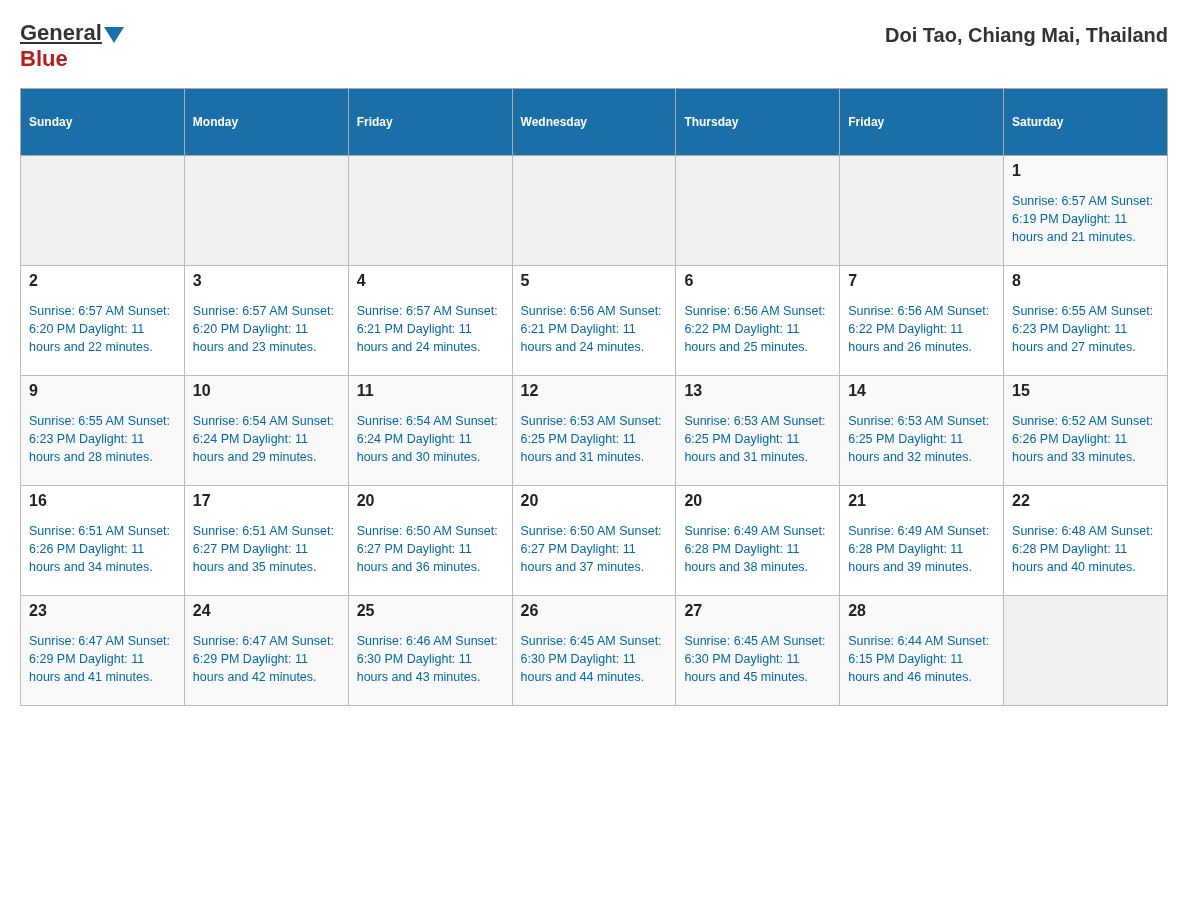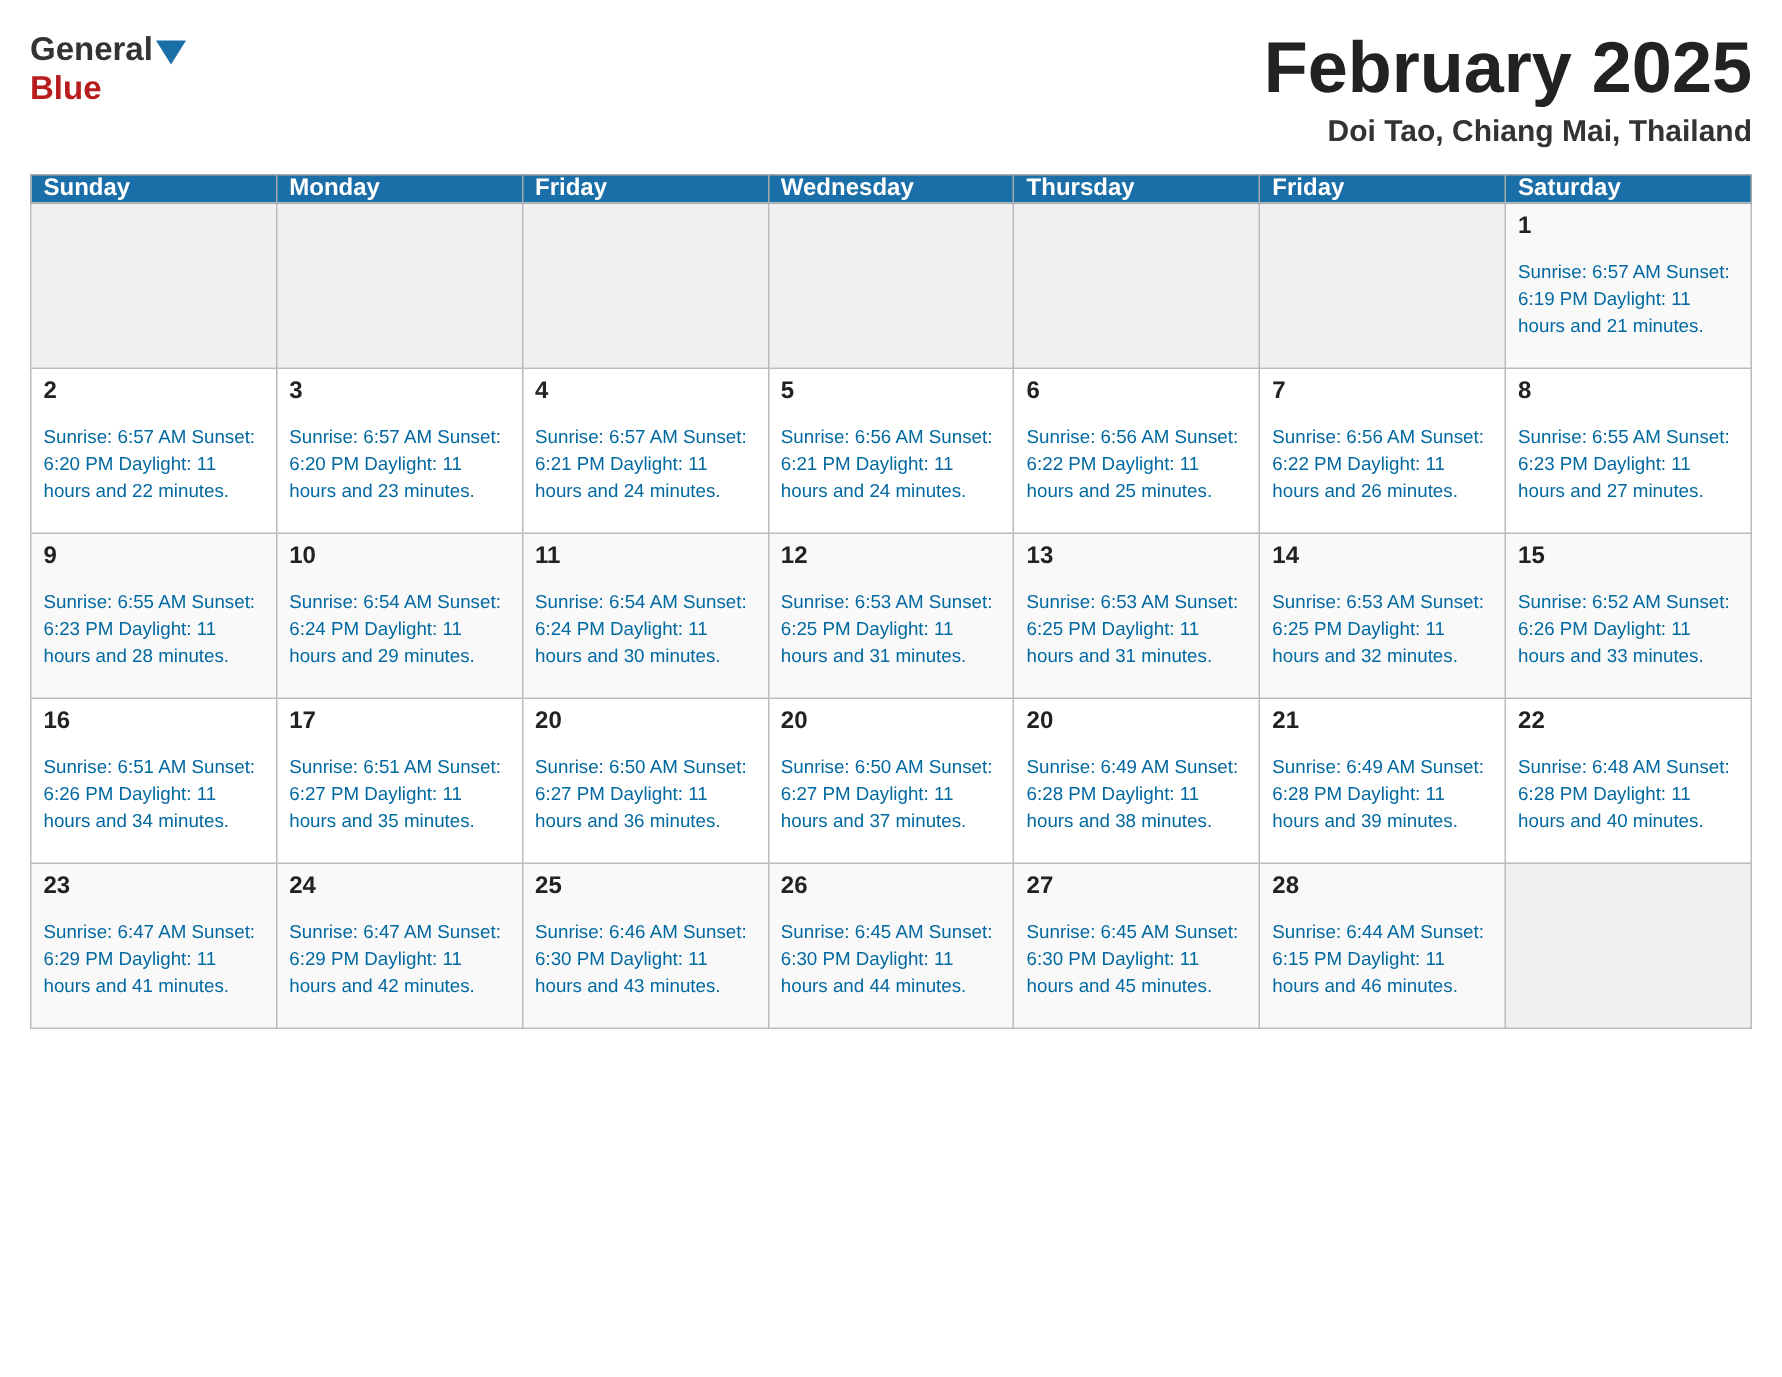--- a/index.html
+++ b/index.html
@@ -20,20 +20,21 @@
       display: flex;
       flex-direction: column;
       align-items: flex-start;
     }
     .logo-text {
       display: flex;
       align-items: flex-end;
       font-size: 22px;
       font-weight: bold;
       color: #333;
+      text-decoration: underline;
     }
     .logo-general { color: #333; }
     .logo-arrow {
       width: 0; height: 0;
       border-left: 10px solid transparent;
       border-right: 10px solid transparent;
       border-top: 16px solid #1a6fa8;
       margin: 0 2px 3px 2px;
       display: inline-block;
     }
@@ -58,23 +59,23 @@
       font-weight: bold;
     }
     .calendar {
       width: 100%;
       border-collapse: collapse;
       border: 1px solid #aaa;
     }
     .calendar th {
       background-color: #1a6fa8;
       color: #fff;
-      font-size: 16px;
-      font-weight: bold;
-      padding: 0 8px;
+      font-size: 12px;
+      font-weight: bold;
+      padding: 26px 8px;
       text-align: left;
       border: 1px solid #aaa;
     }
     .calendar td {
       vertical-align: top;
       border: 1px solid #bbb;
       padding: 6px 8px;
       width: calc(100% / 7);
       height: 110px;
       font-size: 13px;
@@ -109,21 +110,20 @@
 
 <div class="header">
   <div class="logo">
     <div class="logo-text">
       <span class="logo-general">General</span>
       <span class="logo-arrow"></span>
     </div>
     <span class="logo-blue">Blue</span>
   </div>
   <div class="title-block">
-    <div class="month-title">February 2025</div>
     <div class="location">Doi Tao, Chiang Mai, Thailand</div>
   </div>
 </div>
 
 <table class="calendar">
   <thead>
     <tr>
     <th>Sunday</th>
         <th>Monday</th>
         <th>Friday</th>

